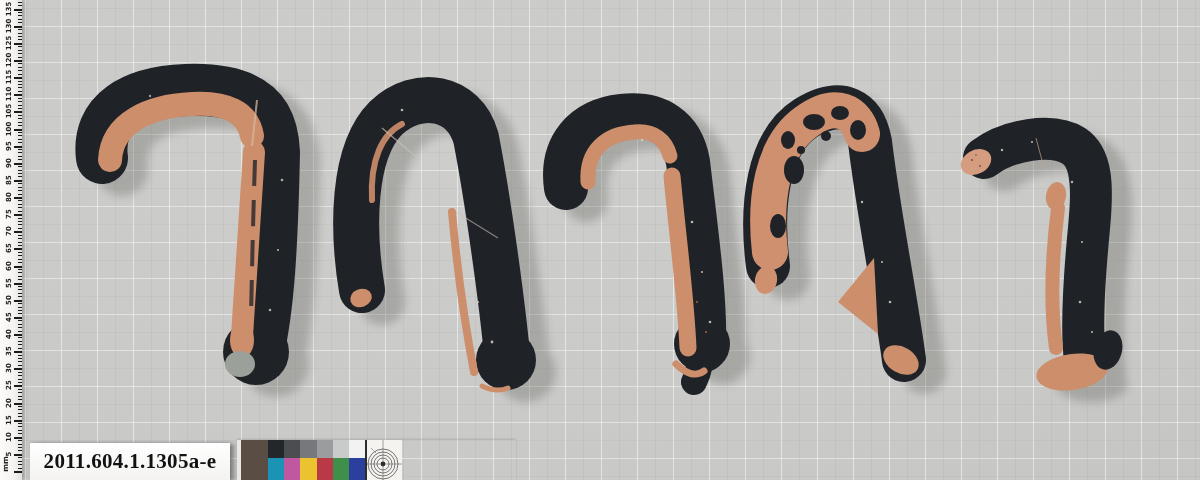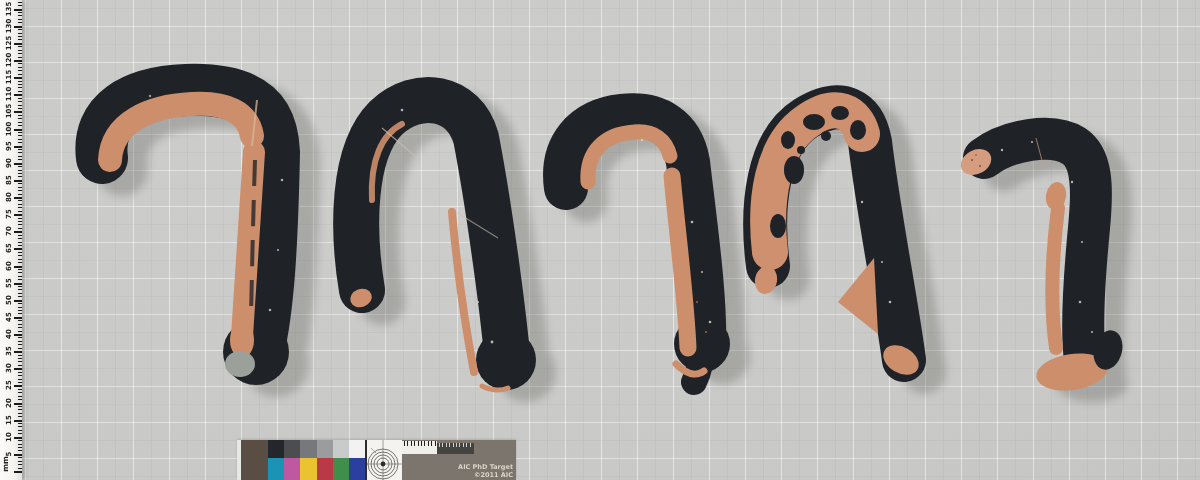--- a/index.html
+++ b/index.html
@@ -334,20 +334,23 @@
       <div class="tick s" style="top: 22.325px;"></div>
       <div class="tick s" style="top: 18.9px;"></div>
       <div class="tick s" style="top: 15.475px;"></div>
       <div class="tick s" style="top: 12.05px;"></div>
       <div class="tick m" style="top: 8.625px;"></div>
       <div class="rlabel" style="top: 4.625px;">135</div>
       <div class="tick s" style="top: 5.2px;"></div>
       <div class="tick s" style="top: 1.775px;"></div>
     </div>
 
+  <div class="acc-card">
+    <span class="acc-text">2011.604.1.1305a-e</span>
+  </div>
 
   <div class="aic">
     <div class="aic-edge"></div>
     <div class="brown-patch" style="background: rgb(90, 78, 68);"></div>
     <div class="patch-grid">
         <div class="patch-col">
           <div class="patch-gray" style="background: rgb(35, 38, 42);"></div>
           <div class="patch-color" style="background: rgb(27, 147, 180);"></div>
         </div>
         <div class="patch-col">
@@ -376,23 +379,15 @@
         <line x1="16" y1="0" x2="16" y2="40" stroke="#6a6a6a" stroke-width=".6"></line>
         <line x1="0" y1="24" x2="35" y2="24" stroke="#6a6a6a" stroke-width=".6"></line>
         <circle cx="16" cy="24" r="15" fill="none" stroke="#3f3f3f" stroke-width=".7"></circle>
         <circle cx="16" cy="24" r="12" fill="none" stroke="#3f3f3f" stroke-width=".7"></circle>
         <circle cx="16" cy="24" r="9" fill="none" stroke="#3f3f3f" stroke-width=".7"></circle>
         <circle cx="16" cy="24" r="6" fill="none" stroke="#3f3f3f" stroke-width=".7"></circle>
         <circle cx="16" cy="24" r="2.4" fill="#2c2c2c"></circle>
         <line x1="4" y1="8" x2="9" y2="13" stroke="#777" stroke-width=".6"></line>
       </svg>
     </div>
-    <div class="aic-right">
-      <div class="mini-ruler-white"></div>
-      <div class="mini-ruler-dark"></div>
-      <div class="credit">
-        <div>AIC PhD Target</div>
-        <div>©2011 AIC</div>
-      </div>
-    </div>
   </div>
 
 </div>
 
 </body></html>

